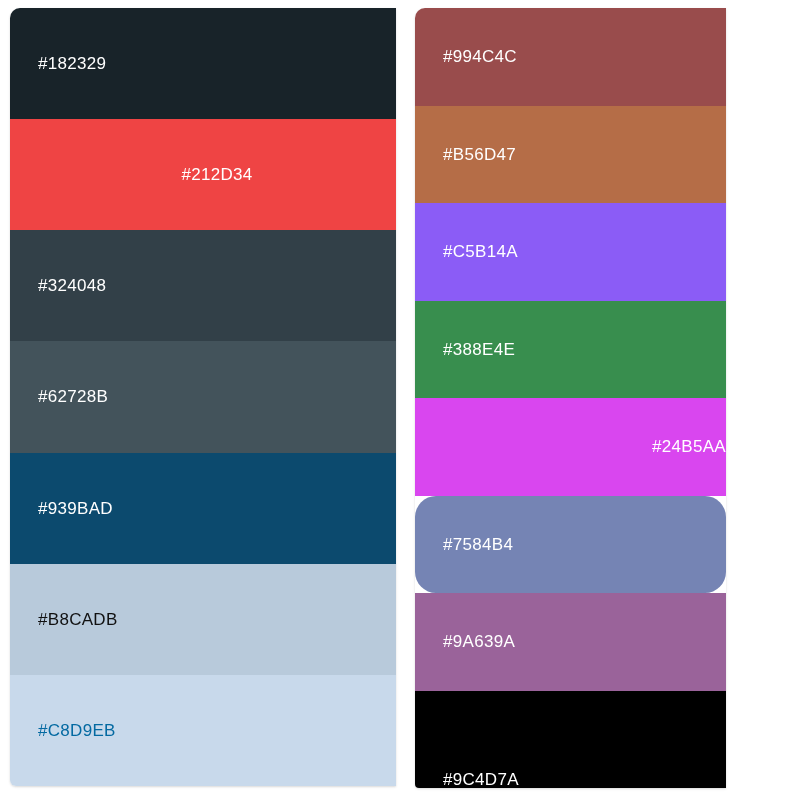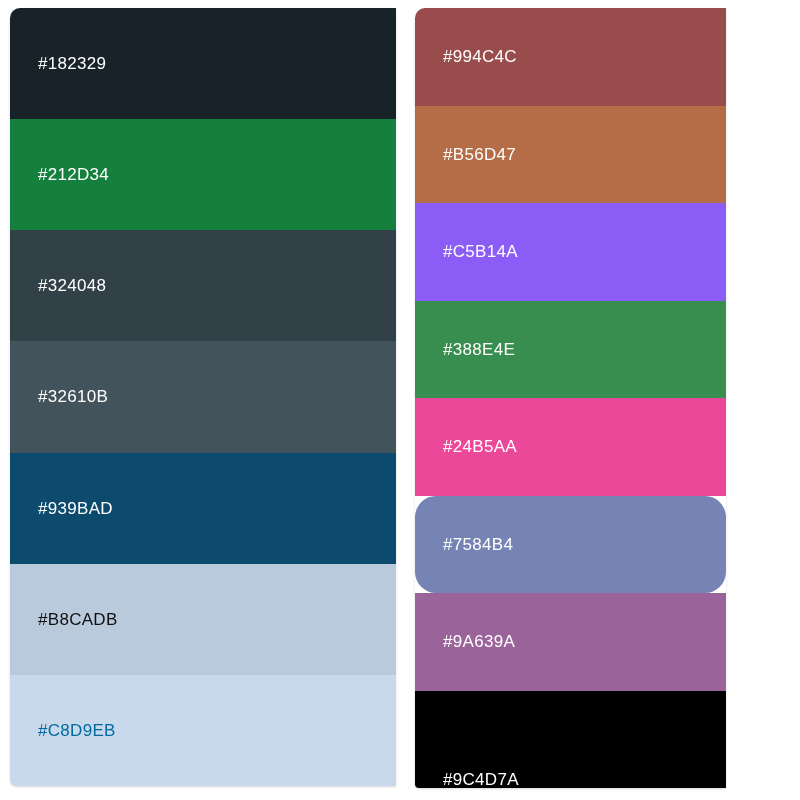--- a/index.html
+++ b/index.html
@@ -65,28 +65,28 @@
 </style>
 </head>
 <body style="background: rgb(255, 255, 255);">
 
 <div id="palette-board" style="background: rgb(255, 255, 255);">
 
   <div class="palette-card" id="palette-card-left">
     <div class="swatch" style="background-color: rgb(24, 35, 41);">
       <span class="swatch-label" style="color: rgb(255, 255, 255);">#182329</span>
     </div>
-    <div class="swatch" style="background-color: #15803d;">
+    <div class="swatch" style="background-color: #ef4444; justify-content: center;">
       <span class="swatch-label" style="color: rgb(255, 255, 255);">#212D34</span>
     </div>
     <div class="swatch" style="background-color: rgb(50, 64, 72);">
       <span class="swatch-label" style="color: rgb(255, 255, 255);">#324048</span>
     </div>
     <div class="swatch" style="background-color: rgb(67, 83, 91);">
-      <span class="swatch-label" style="color: rgb(255, 255, 255);">#32610B</span>
+      <span class="swatch-label" style="color: rgb(255, 255, 255);">#62728B</span>
     </div>
     <div class="swatch" style="background-color: #0c4a6e;">
       <span class="swatch-label" style="color: rgb(255, 255, 255);">#939BAD</span>
     </div>
     <div class="swatch" style="background-color: rgb(184, 202, 219);">
       <span class="swatch-label" style="color: rgb(17, 17, 17);">#B8CADB</span>
     </div>
     <div class="swatch" style="background-color: rgb(200, 217, 235);">
       <span class="swatch-label" style="color: #0369a1;">#C8D9EB</span>
     </div>
@@ -98,21 +98,21 @@
     </div>
     <div class="swatch" style="background-color: rgb(181, 109, 71); align-items: center;">
       <span class="swatch-label" style="color: rgb(255, 255, 255);">#B56D47</span>
     </div>
     <div class="swatch" style="background-color: #8b5cf6;">
       <span class="swatch-label" style="color: rgb(255, 255, 255);">#C5B14A</span>
     </div>
     <div class="swatch" style="background-color: rgb(56, 142, 78);">
       <span class="swatch-label" style="color: rgb(255, 255, 255);">#388E4E</span>
     </div>
-    <div class="swatch" style="background-color: #ec4899;">
+    <div class="swatch" style="background-color: #d946ef; justify-content: flex-end;">
       <span class="swatch-label" style="color: rgb(255, 255, 255);">#24B5AA</span>
     </div>
     <div class="swatch" style="background-color: rgb(117, 132, 180); border-radius: 21px;">
       <span class="swatch-label" style="color: rgb(255, 255, 255);">#7584B4</span>
     </div>
     <div class="swatch" style="background-color: rgb(154, 99, 154);">
       <span class="swatch-label" style="color: rgb(255, 255, 255);">#9A639A</span>
     </div>
     <div class="swatch" style="background-color: #000000; align-items: flex-end;">
       <span class="swatch-label" style="color: rgb(255, 255, 255);">#9C4D7A</span>

